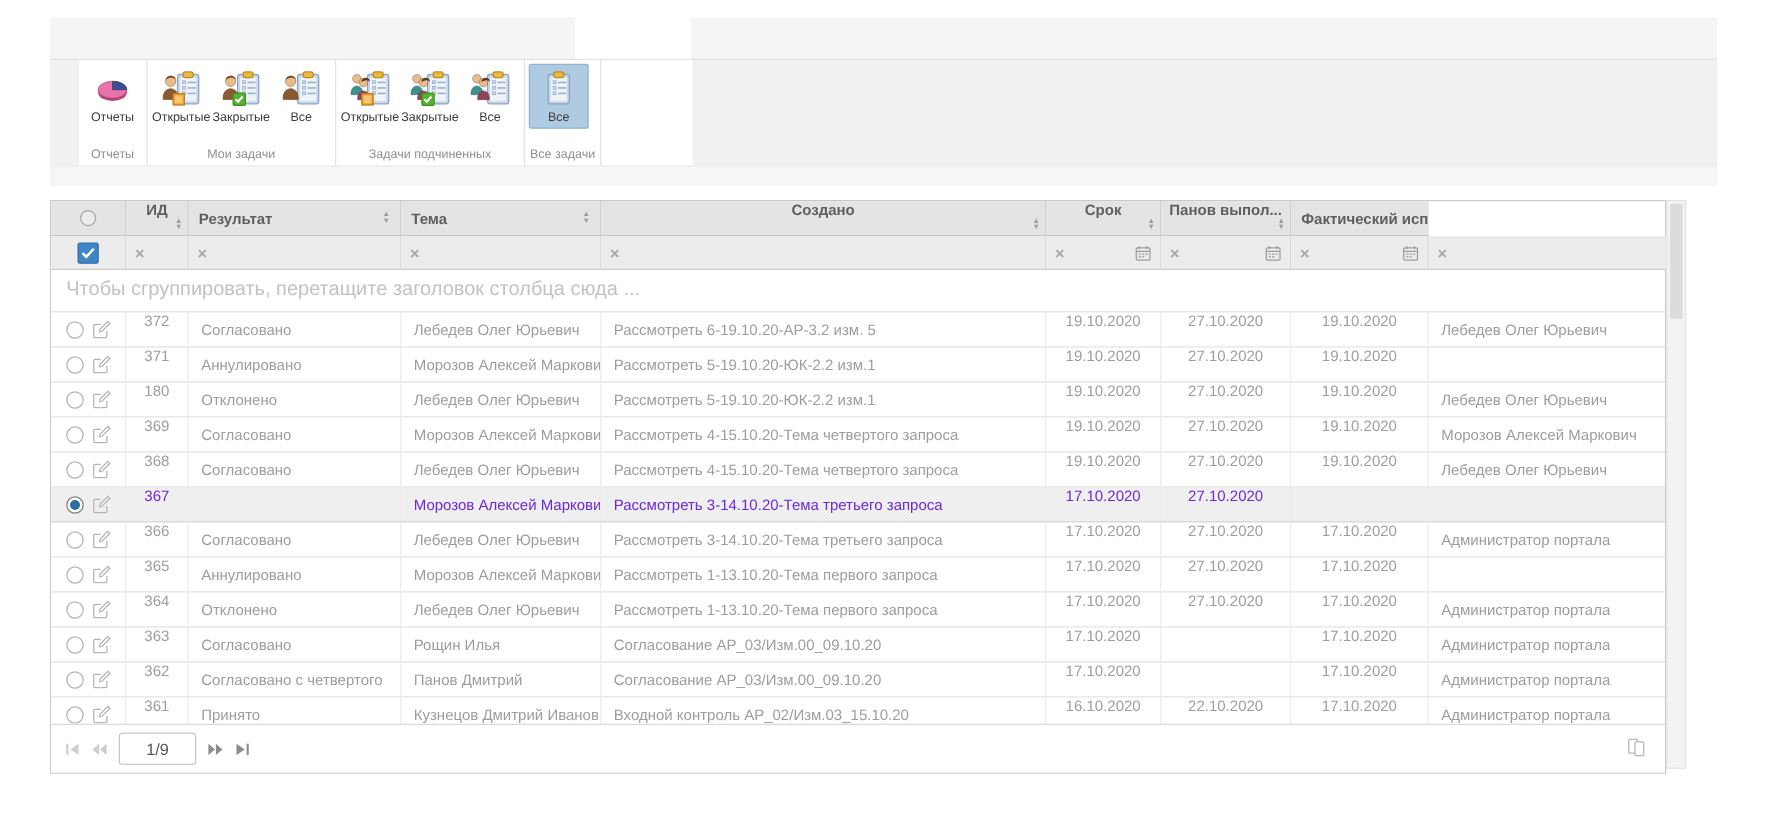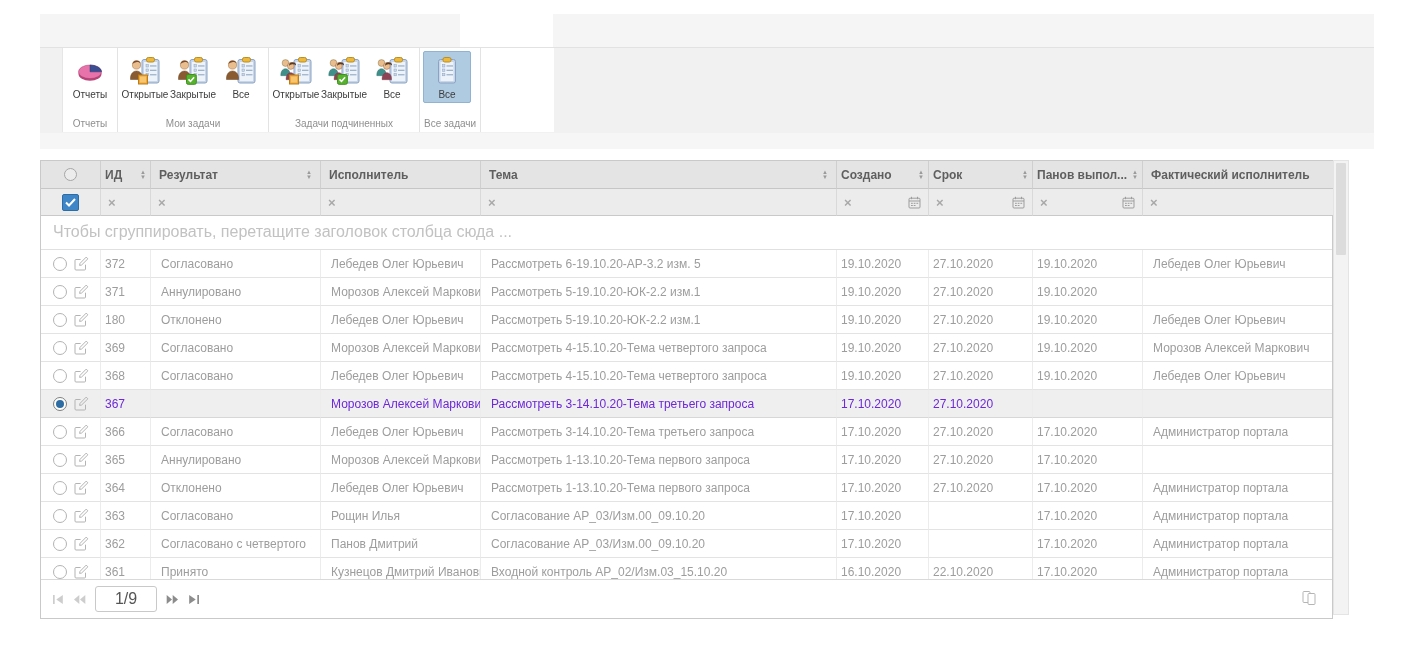--- a/index.html
+++ b/index.html
@@ -33,35 +33,35 @@
   .fcell{background:#ececec;border-right:1px solid #d9d9d9;border-bottom:1px solid #c9c9c9;display:flex;align-items:center;padding:0 7px;box-sizing:border-box;}
   .fcell:last-child{border-right:none;}
   .fclear{color:#a8a8a8;font-size:13px;font-weight:bold;line-height:1;cursor:pointer;}
   .fcal{margin-left:auto;cursor:pointer;display:flex;}
   .cb{width:15px;height:15px;background:#3e86c7;border:1px solid #2d6da3;border-radius:2px;margin:0 auto;display:flex;align-items:center;justify-content:center;cursor:pointer;}
   .gbar{height:33px;line-height:32px;background:#fff;color:#c2c2c2;font-size:16px;padding-left:12px;border-bottom:1px solid #e0e0e0;}
   #tbody{height:329px;overflow:hidden;}
   .brow{height:28px;background:#fff;cursor:pointer;}
   .bcell{border-right:1px solid #ececec;border-bottom:1px solid #e3e3e3;display:flex;align-items:center;padding:0 10px;color:#9d9d9d;font-size:12px;white-space:nowrap;overflow:hidden;box-sizing:border-box;}
   .bcell:last-child{border-right:none;}
-  .al-center{justify-content:space-between;padding:0 4px;}
+  .al-center{justify-content:flex-start;padding:0 4px;flex-direction:column;}
   .brow.sel{background:#efefef;}
   .brow.sel .bcell{color:#6d28d9;font-weight:normal;border-bottom-color:#d7d7d7;}
   .selcell{gap:7px;padding-left:12px;}
   .radio{width:12px;height:12px;border:1px solid #b3b3b3;border-radius:50%;background:#fff;position:relative;flex:none;cursor:pointer;}
   .radio.on{border-color:#7f7f7f;}
   .radio.on::after{content:'';position:absolute;inset:2px;border-radius:50%;background:#2d6da3;}
   .editic{display:flex;cursor:pointer;}
 
   
   .pager{height:38px;display:flex;align-items:center;gap:9px;padding-left:11px;border-top:1px solid #d9d9d9;background:#fff;position:relative;}
   .pbtn{display:flex;align-items:center;cursor:pointer;}
   .pbtn svg{fill:#8c8c8c;}
   .pbtn.disabled svg{fill:#cdcdcd;}
-  .pinput{width:56px;height:22px;border:1px solid #c9c9c9;border-radius:3px;text-align:center;font-size:16px;color:#555;font-family:inherit;background:#fff;}
+  .pinput{width:56px;height:22px;border:1px solid #c9c9c9;border-radius:3px;text-align:center;font-size:13px;color:#555;font-family:inherit;background:#fff;}
   .colchooser{position:absolute;right:16px;top:10px;cursor:pointer;display:flex;}
 
   
   .vscroll{position:absolute;left:1333px;top:160px;width:16px;height:455px;background:#f3f3f3;border:1px solid #e4e4e4;box-sizing:border-box;}
   .vthumb{margin:2px;height:92px;background:#dcdcdc;border-radius:1px;}
 </style>
 </head>
 <body>
 
 <div class="page">
@@ -257,23 +257,20 @@
             <span>▲</span>
             <span>▼</span>
           </span>
         </div>
         <div class="hcell">
           <span>Результат</span>
           <span class="sort">
             <span>▲</span>
             <span>▼</span>
           </span>
-        </div>
-        <div class="hcell">
-          <span>Исполнитель</span>
         </div>
         <div class="hcell">
           <span>Тема</span>
           <span class="sort">
             <span>▲</span>
             <span>▼</span>
           </span>
         </div>
         <div class="hcell al-center">
           <span>Создано</span>

